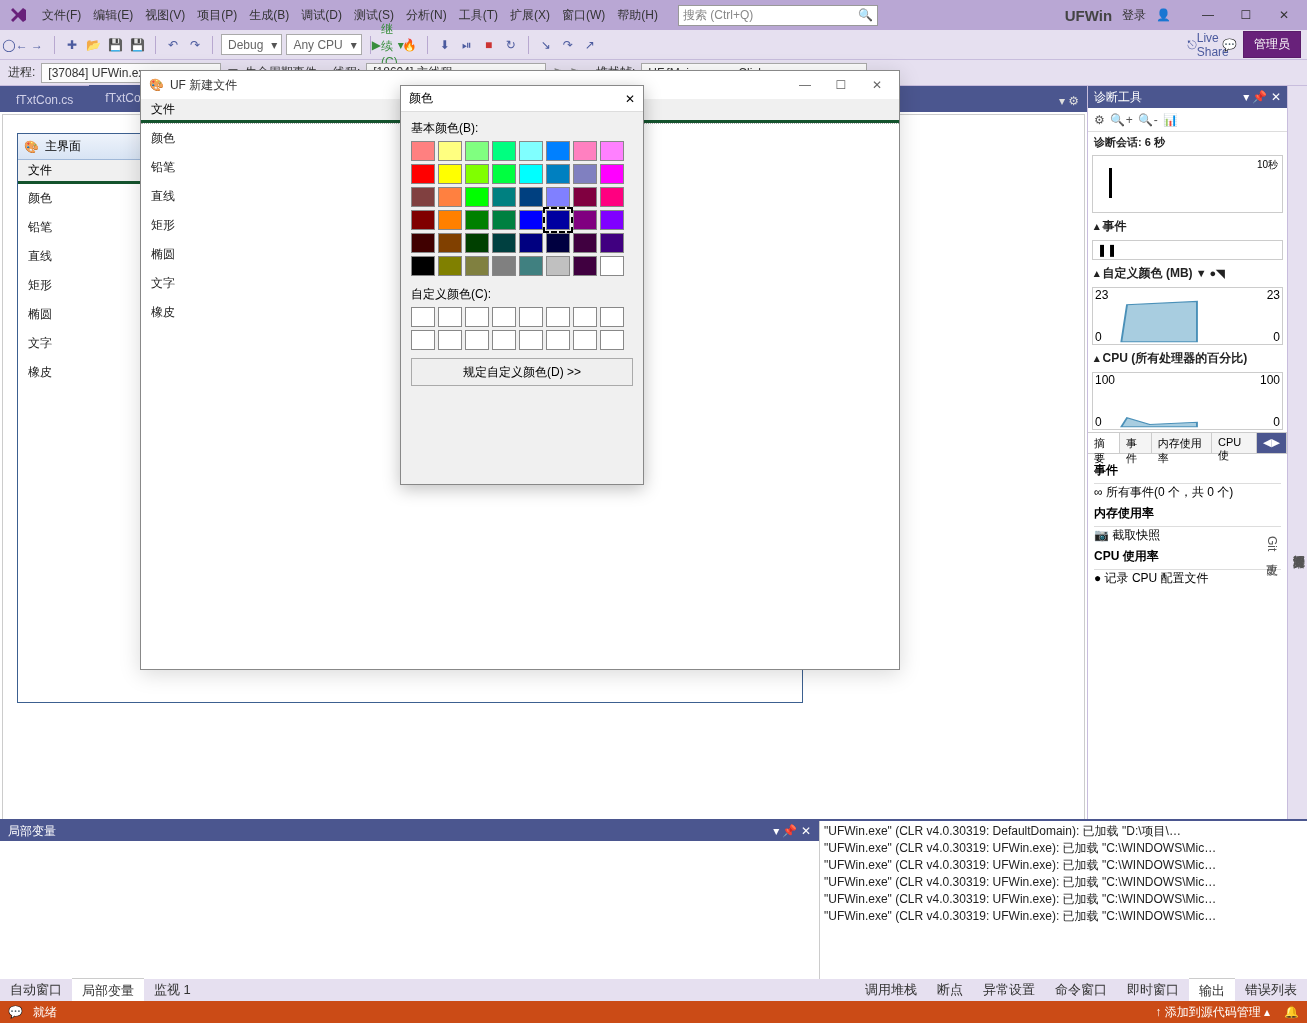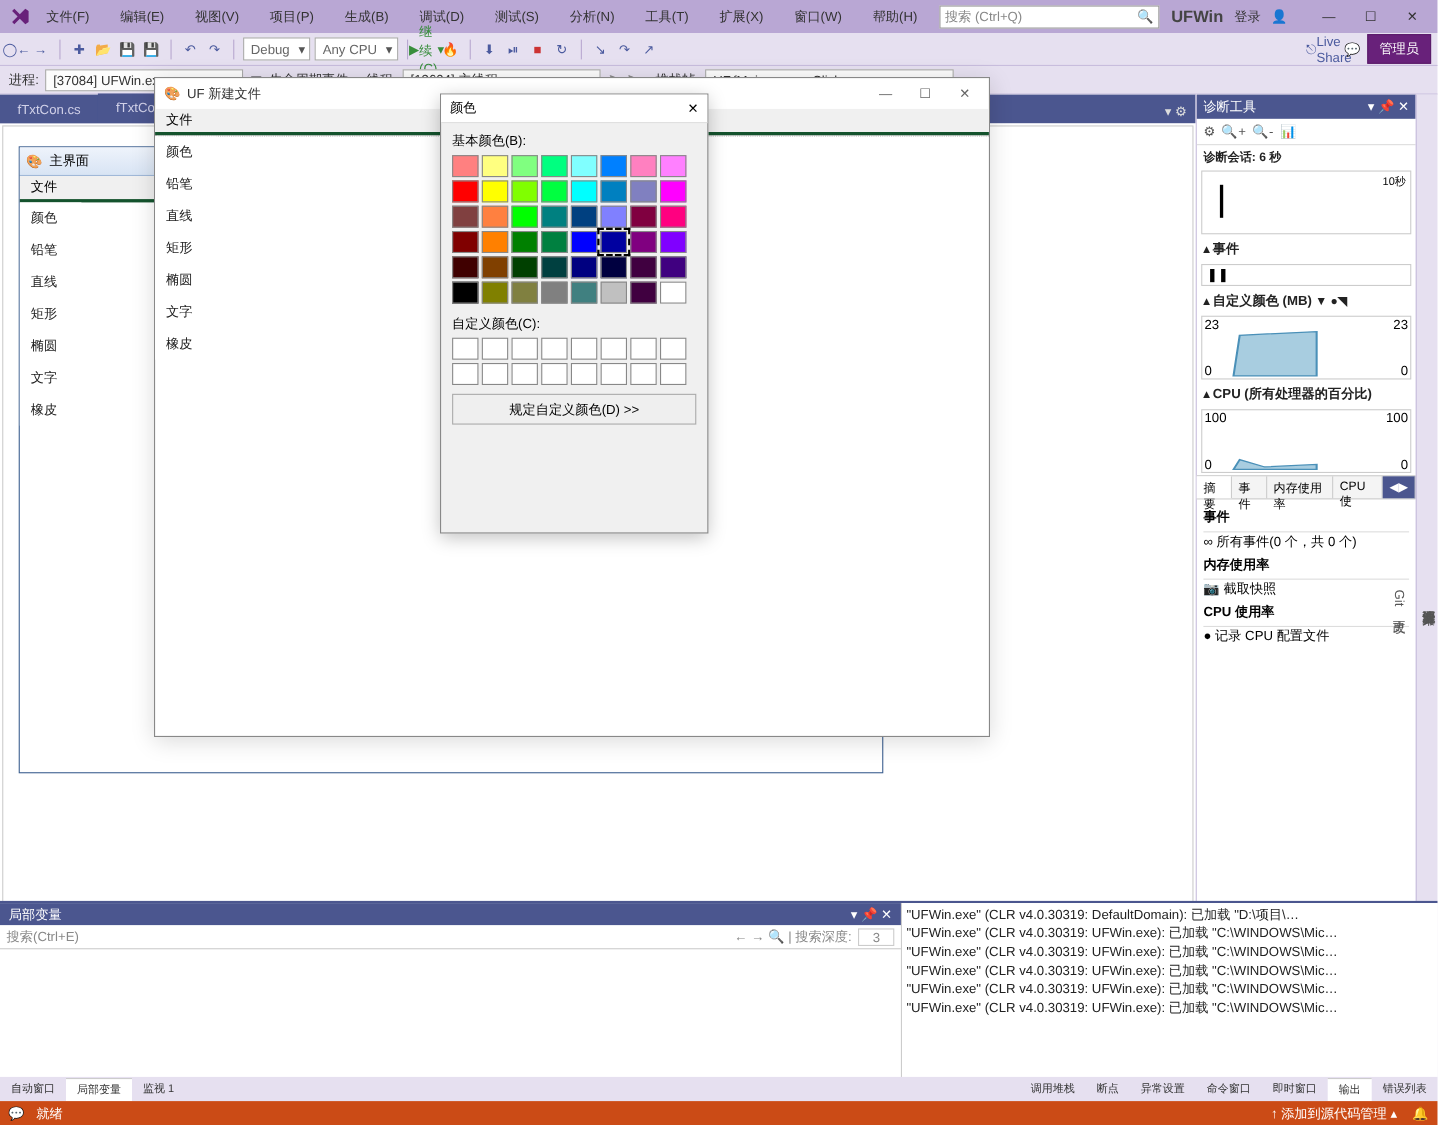--- a/index.html
+++ b/index.html
@@ -1,19 +1,19 @@
 <!DOCTYPE html>
 <html><head>
 <meta charset="utf-8">
 <style>
 * { margin:0; padding:0; box-sizing:border-box; font-family:"Microsoft YaHei","Segoe UI",sans-serif; font-size:12px; }
 body { background:#fff; width:1307px; height:1023px; overflow:hidden; position:relative; }
 .titlebar { height:30px; background:#b9a7d4; display:flex; align-items:center; padding:0 6px; gap:6px; color:#333; }
 .titlebar .logo { width:24px; height:24px; display:flex; align-items:center; justify-content:center; }
-.titlebar .menu { display:flex; gap:16px; }
+.titlebar .menu { display:flex; gap:0; }
 .titlebar .menu span { padding:4px 6px; cursor:default; }
 .titlebar .search { margin-left:8px; width:200px; height:21px; background:#fff; border:1px solid #999; display:flex; align-items:center; padding:0 4px; justify-content:space-between; color:#888; }
 .titlebar .right { margin-left:auto; display:flex; align-items:center; gap:10px; }
 .titlebar .app { font-weight:bold; color:#444; font-size:15px; }
 .titlebar .winbtns { display:flex; gap:4px; margin-left:10px; }
 .titlebar .winbtns div { width:34px; height:22px; display:flex; align-items:center; justify-content:center; color:#333; }
 .toolbar { height:30px; background:#e6e0f0; border-bottom:1px solid #c8bddd; display:flex; align-items:center; padding:0 6px; gap:4px; }
 .toolbar .sep { width:1px; height:18px; background:#b8a8d0; margin:0 4px; }
 .toolbar .ico { width:18px; height:18px; display:flex; align-items:center; justify-content:center; color:#4b5a9e; }
 .toolbar .combo { height:21px; border:1px solid #aaa; background:#fff; padding:0 18px 0 6px; display:flex; align-items:center; color:#666; position:relative; }
@@ -73,21 +73,21 @@
 .locals { width:820px; border-right:1px solid #ccc; display:flex; flex-direction:column; }
 .locals .bptitle { height:20px; background:#4b568f; color:#fff; padding:2px 8px; display:flex; justify-content:space-between; align-items:center; }
 .locals .srch { height:22px; border-bottom:1px solid #ccc; display:flex; align-items:center; padding:0 6px; gap:6px; color:#888; }
 .locals .cols { height:20px; display:flex; color:#888; }
 .locals .cols span { padding:2px 8px; border-right:1px solid #eee; }
 .output { flex:1; background:#fff; overflow:hidden; font-family:Consolas,monospace; font-size:11px; color:#222; padding:2px 4px; }
 .output div { white-space:nowrap; }
 .btabs { height:22px; background:#e6e0f0; display:flex; align-items:center; }
 .btabs .l, .btabs .r { display:flex; }
 .btabs .r { margin-left:auto; }
-.btabs span { padding:3px 10px; color:#333; font-size:10px; }
+.btabs span { padding:3px 10px; color:#333; font-size:13px; }
 .btabs span.active { background:#fff; border-top:1px solid #ccc; }
 .statusbar { position:absolute; left:0; right:0; bottom:0; height:22px; background:#cb4b16; color:#fff; display:flex; align-items:center; padding:0 8px; gap:10px; }
 .statusbar .r { margin-left:auto; display:flex; gap:14px; align-items:center; }
 </style>
 </head>
 <body>
 
 <div class="titlebar">
   <div class="logo">
       <svg width="18" height="18">
@@ -382,25 +382,20 @@
     <button class="dlgbtn">规定自定义颜色(D) &gt;&gt;</button>
   </div>
 </div>
 
 <div class="bottompanel">
   <div class="locals">
     <div class="bptitle">
         <span>局部变量</span>
         <span>▾ 📌 ✕</span>
       </div>
-    <div class="srch">
-      <span>搜索(Ctrl+E)</span>
-      <span style="margin-left:auto">← → 🔍 | <span>搜索深度:</span></span>
-      <span style="border:1px solid #ccc;padding:0 12px">3</span>
-    </div>
   </div>
   <div class="output" id="output">
       <div>"UFWin.exe" (CLR v4.0.30319: DefaultDomain): 已加载 "D:\项目\…</div>
       <div>"UFWin.exe" (CLR v4.0.30319: UFWin.exe): 已加载 "C:\WINDOWS\Mic…</div>
       <div>"UFWin.exe" (CLR v4.0.30319: UFWin.exe): 已加载 "C:\WINDOWS\Mic…</div>
       <div>"UFWin.exe" (CLR v4.0.30319: UFWin.exe): 已加载 "C:\WINDOWS\Mic…</div>
       <div>"UFWin.exe" (CLR v4.0.30319: UFWin.exe): 已加载 "C:\WINDOWS\Mic…</div>
       <div>"UFWin.exe" (CLR v4.0.30319: UFWin.exe): 已加载 "C:\WINDOWS\Mic…</div>
     </div>
 </div>

